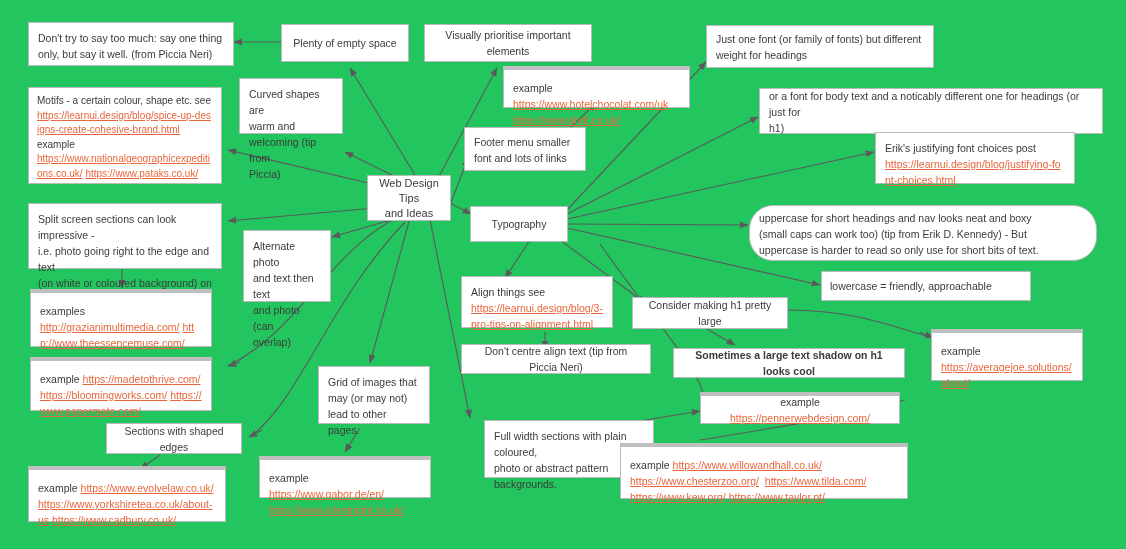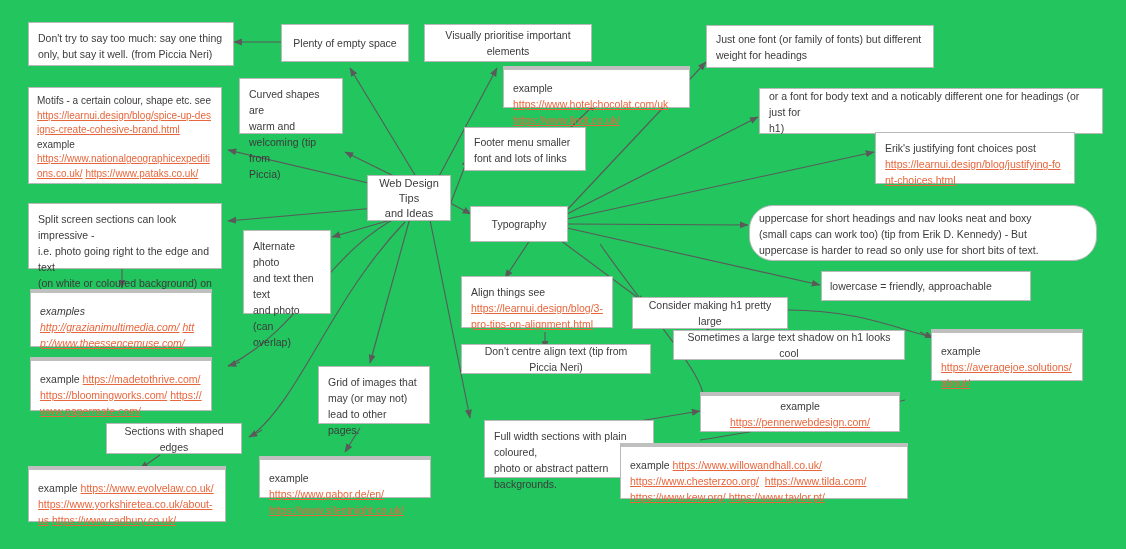--- a/index.html
+++ b/index.html
@@ -156,21 +156,21 @@
     <span class="lk">https://www.pataks.co.uk/</span>
   </div>
 
   <div class="node" style="left:28px; top:203px; width:194px; height:66px;">
     <span class="wrapln">Split screen sections can look impressive -</span>
     <span class="wrapln">i.e. photo going right to the edge and text</span>
     <span class="wrapln">(on white or coloured background) on the</span>
     <span class="wrapln">other side.</span>
   </div>
 
-  <div class="node shadowed" style="left:30px; top:289px; width:182px; height:58px;font-style:italic;">
+  <div class="node shadowed" style="left:30px; top:289px; width:182px; height:58px;">
     <span class="wrapln">examples</span>
     <span class="lk">http://grazianimultimedia.com/</span>
     <span class="lk">http://www.theessencemuse.com/</span>
   </div>
 
   <div class="node shadowed" style="left:30px; top:357px; width:182px; height:54px;">
     <span class="wrapln"><span>example </span><span class="inline-lk">https://madetothrive.com/</span></span>
     <span class="lk">https://bloomingworks.com/</span>
     <span class="lk">https://www.papermate.com/</span>
   </div>
@@ -193,21 +193,21 @@
     <span>Visually prioritise important elements</span>
   </div>
 
   <div class="node" style="left:239px; top:78px; width:104px; height:56px;">
     <span class="wrapln">Curved shapes are</span>
     <span class="wrapln">warm and</span>
     <span class="wrapln">welcoming (tip from</span>
     <span class="wrapln">Piccia)</span>
   </div>
 
-  <div class="node" style="left:243px; top:230px; width:88px; height:84px;">
+  <div class="node" style="left:243px; top:230px; width:88px; height:72px;">
     <span class="wrapln">Alternate photo</span>
     <span class="wrapln">and text then text</span>
     <span class="wrapln">and photo (can</span>
     <span class="wrapln">overlap)</span>
   </div>
 
   <div class="node vcenter" style="left:464px; top:127px; width:122px; height:44px;">
     <span class="wrapln">Footer menu smaller</span>
     <span class="wrapln">font and lots of links</span>
   </div>
@@ -259,21 +259,21 @@
   </div>
 
   <div class="node mid" style="left:632px; top:297px; width:156px; height:32px;">
     <span>Consider making h1 pretty large</span>
   </div>
 
   <div class="node mid" style="left:461px; top:344px; width:190px; height:30px;">
     <span>Don't centre align text (tip from Piccia Neri)</span>
   </div>
 
-  <div class="node mid" style="left:673px; top:330px; width:232px; height:30px;">
+  <div class="node mid" style="left:673px; top:348px; width:232px; height:30px;font-weight:bold;">
     <span>Sometimes a large text shadow on h1 looks cool</span>
   </div>
 
   <div class="node shadowed" style="left:931px; top:329px; width:152px; height:52px;">
     <span class="wrapln">example</span>
     <span class="lk">https://averagejoe.solutions/about/</span>
   </div>
 
   <div class="node" style="left:318px; top:366px; width:112px; height:58px;">
     <span class="wrapln">Grid of images that</span>
@@ -285,21 +285,21 @@
     <span class="wrapln"><span>example </span><span class="inline-lk">https://www.gabor.de/en/</span></span>
     <span class="lk">https://www.silentnight.co.uk/</span>
   </div>
 
   <div class="node" style="left:445px; top:420px; width:170px; height:58px;margin-left:39px;">
     <span class="wrapln">Full width sections with plain coloured,</span>
     <span class="wrapln">photo or abstract pattern</span>
     <span class="wrapln">backgrounds.</span>
   </div>
 
-  <div class="node shadowed mid" style="left:700px; top:392px; width:200px; height:40px; justify-content:flex-start;">
+  <div class="node shadowed mid" style="left:700px; top:392px; width:200px; height:32px; justify-content:flex-start;">
     <span><span>example </span><span class="inline-lk">https://pennerwebdesign.com/</span></span>
   </div>
 
   <div class="node shadowed" style="left:620px; top:443px; width:288px; height:56px;">
     <span class="wrapln"><span>example </span><span class="inline-lk">https://www.willowandhall.co.uk/</span></span>
     <span class="wrapln"><span class="inline-lk">https://www.chesterzoo.org/</span>&nbsp; <span class="inline-lk">https://www.tilda.com/</span></span>
     <span class="wrapln"><span class="inline-lk">https://www.kew.org/</span> <span class="inline-lk">https://www.taylor.pt/</span></span>
   </div>
 
 </div>

